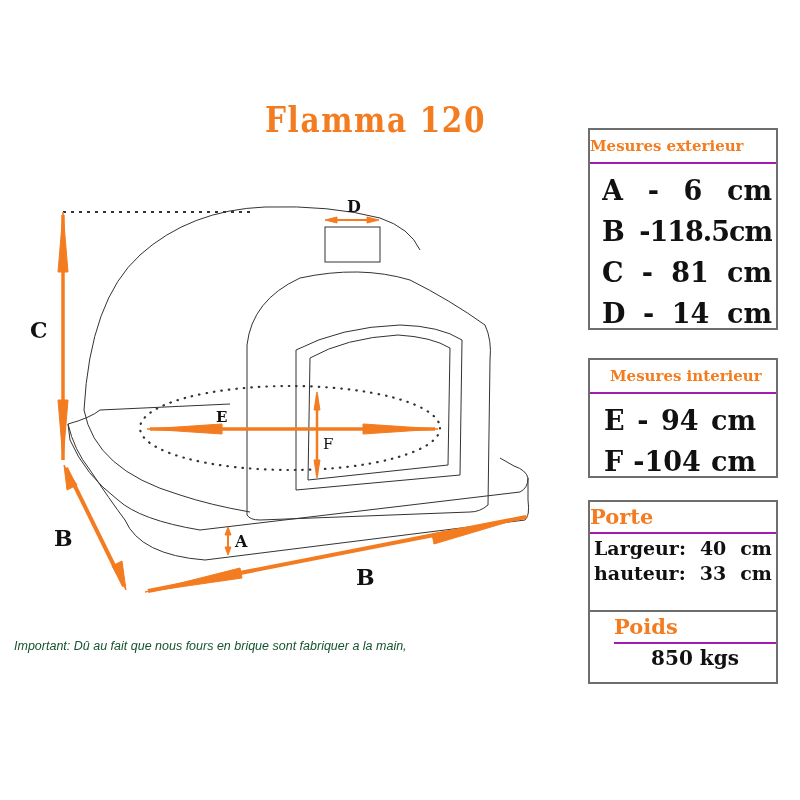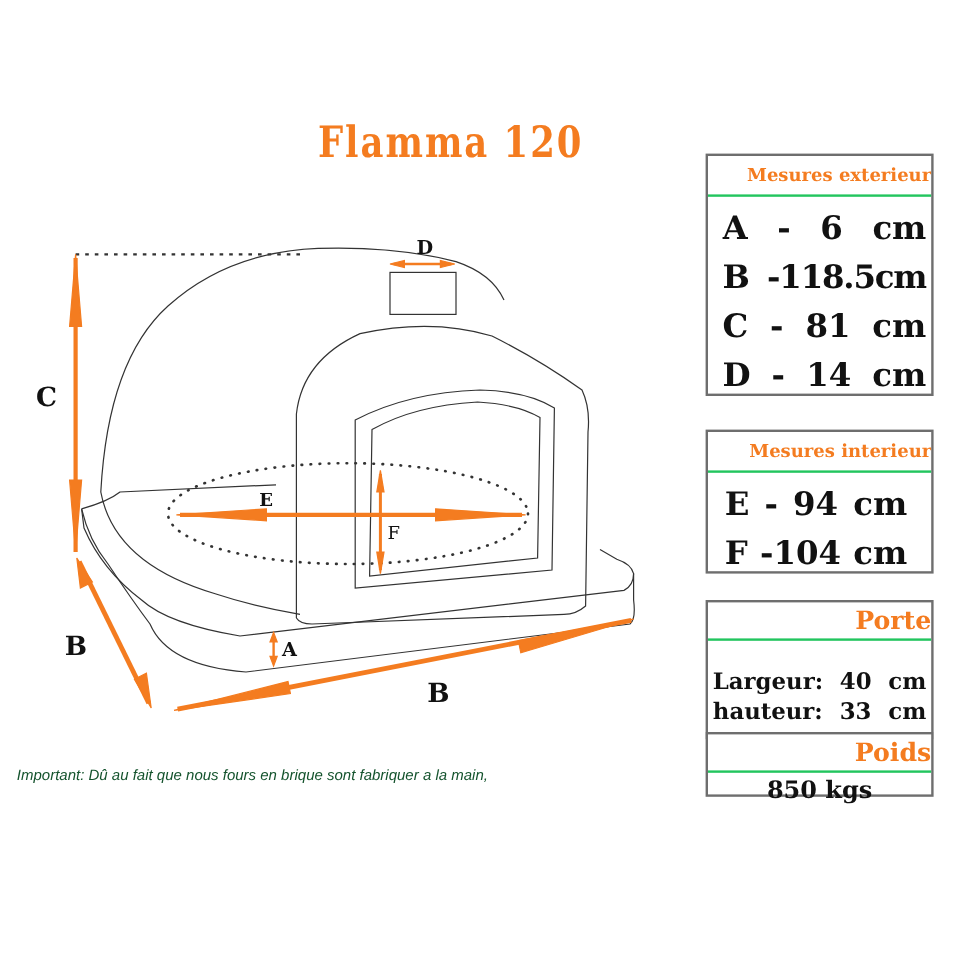--- a/index.html
+++ b/index.html
@@ -6,40 +6,40 @@
   body { width: 800px; height: 800px; position: relative; overflow: hidden; font-family: "DejaVu Serif", serif; }
   .title {
     position: absolute; left: 265px; top: 98px; width: 240px;
     font-family: "DejaVu Serif", serif; font-weight: bold; font-size: 36px;
     color: #f47c20; letter-spacing: 2px; white-space: nowrap; transform: scaleX(0.82); transform-origin: left top;
   }
   .drawing { position: absolute; left: 0; top: 0; width: 800px; height: 800px; }
   .lbl { font-family: "DejaVu Serif", serif; font-weight: bold; fill: #111; }
   .box { position: absolute; left: 588px; border: 2px solid #6e6e6e; background: #fff; box-sizing: border-box; }
   .box .hd {
-    border-bottom: 2px solid #22c55e; color: #f47c20; font-weight: bold;
-    font-family: "DejaVu Serif", serif; text-align: right; white-space: nowrap; overflow: hidden;
+    border-bottom: 2px solid #a21caf; color: #f47c20; font-weight: bold;
+    font-family: "DejaVu Serif", serif; text-align: left; white-space: nowrap; overflow: hidden;
   }
   .box .row {
     font-family: "DejaVu Serif", serif; font-weight: bold; color: #111; white-space: pre;
     display: flex; justify-content: space-between; overflow: hidden;
   }
   #box-ext { top: 128px; width: 190px; height: 202px; }
   #box-ext .hd { font-size: 15px; height: 32px; line-height: 32px; }
   #box-ext .body { padding: 6px 4px 0 12px; }
   #box-ext .row { font-size: 27px; height: 41px; line-height: 41px; }
   #box-int { top: 358px; width: 190px; height: 120px; }
   #box-int .hd { font-size: 15px; height: 32px; line-height: 32px; padding-left: 20px; }
   #box-int .body { padding: 6px 20px 0 14px; }
   #box-int .row { font-size: 27px; height: 41px; line-height: 41px; }
   #box-porte { top: 500px; width: 190px; height: 116px; }
   #box-porte .hd { font-size: 21px; height: 30px; line-height: 30px; }
-  #box-porte .body { padding: 22px 4px 0 4px; }
+  #box-porte .body { padding: 2px 4px 0 4px; }
   #box-porte .row { font-size: 19px; height: 25px; line-height: 25px; }
-  #box-poids { top: 610px; width: 190px; height: 54px; }
+  #box-poids { top: 610px; width: 190px; height: 74px; padding-left: 24px; }
   #box-poids .hd { font-size: 21px; height: 30px; line-height: 30px; }
   #box-poids .row { font-size: 20px; height: 28px; line-height: 28px; justify-content: center; }
   .note {
     position: absolute; left: 14px; top: 636px; width: 560px;
     font-family: "Liberation Sans", sans-serif; font-style: italic; font-size: 12.5px; line-height: 20px; color: #14532d;
   }
   .note div { white-space: nowrap; }
 </style>
 </head>
 <body>

